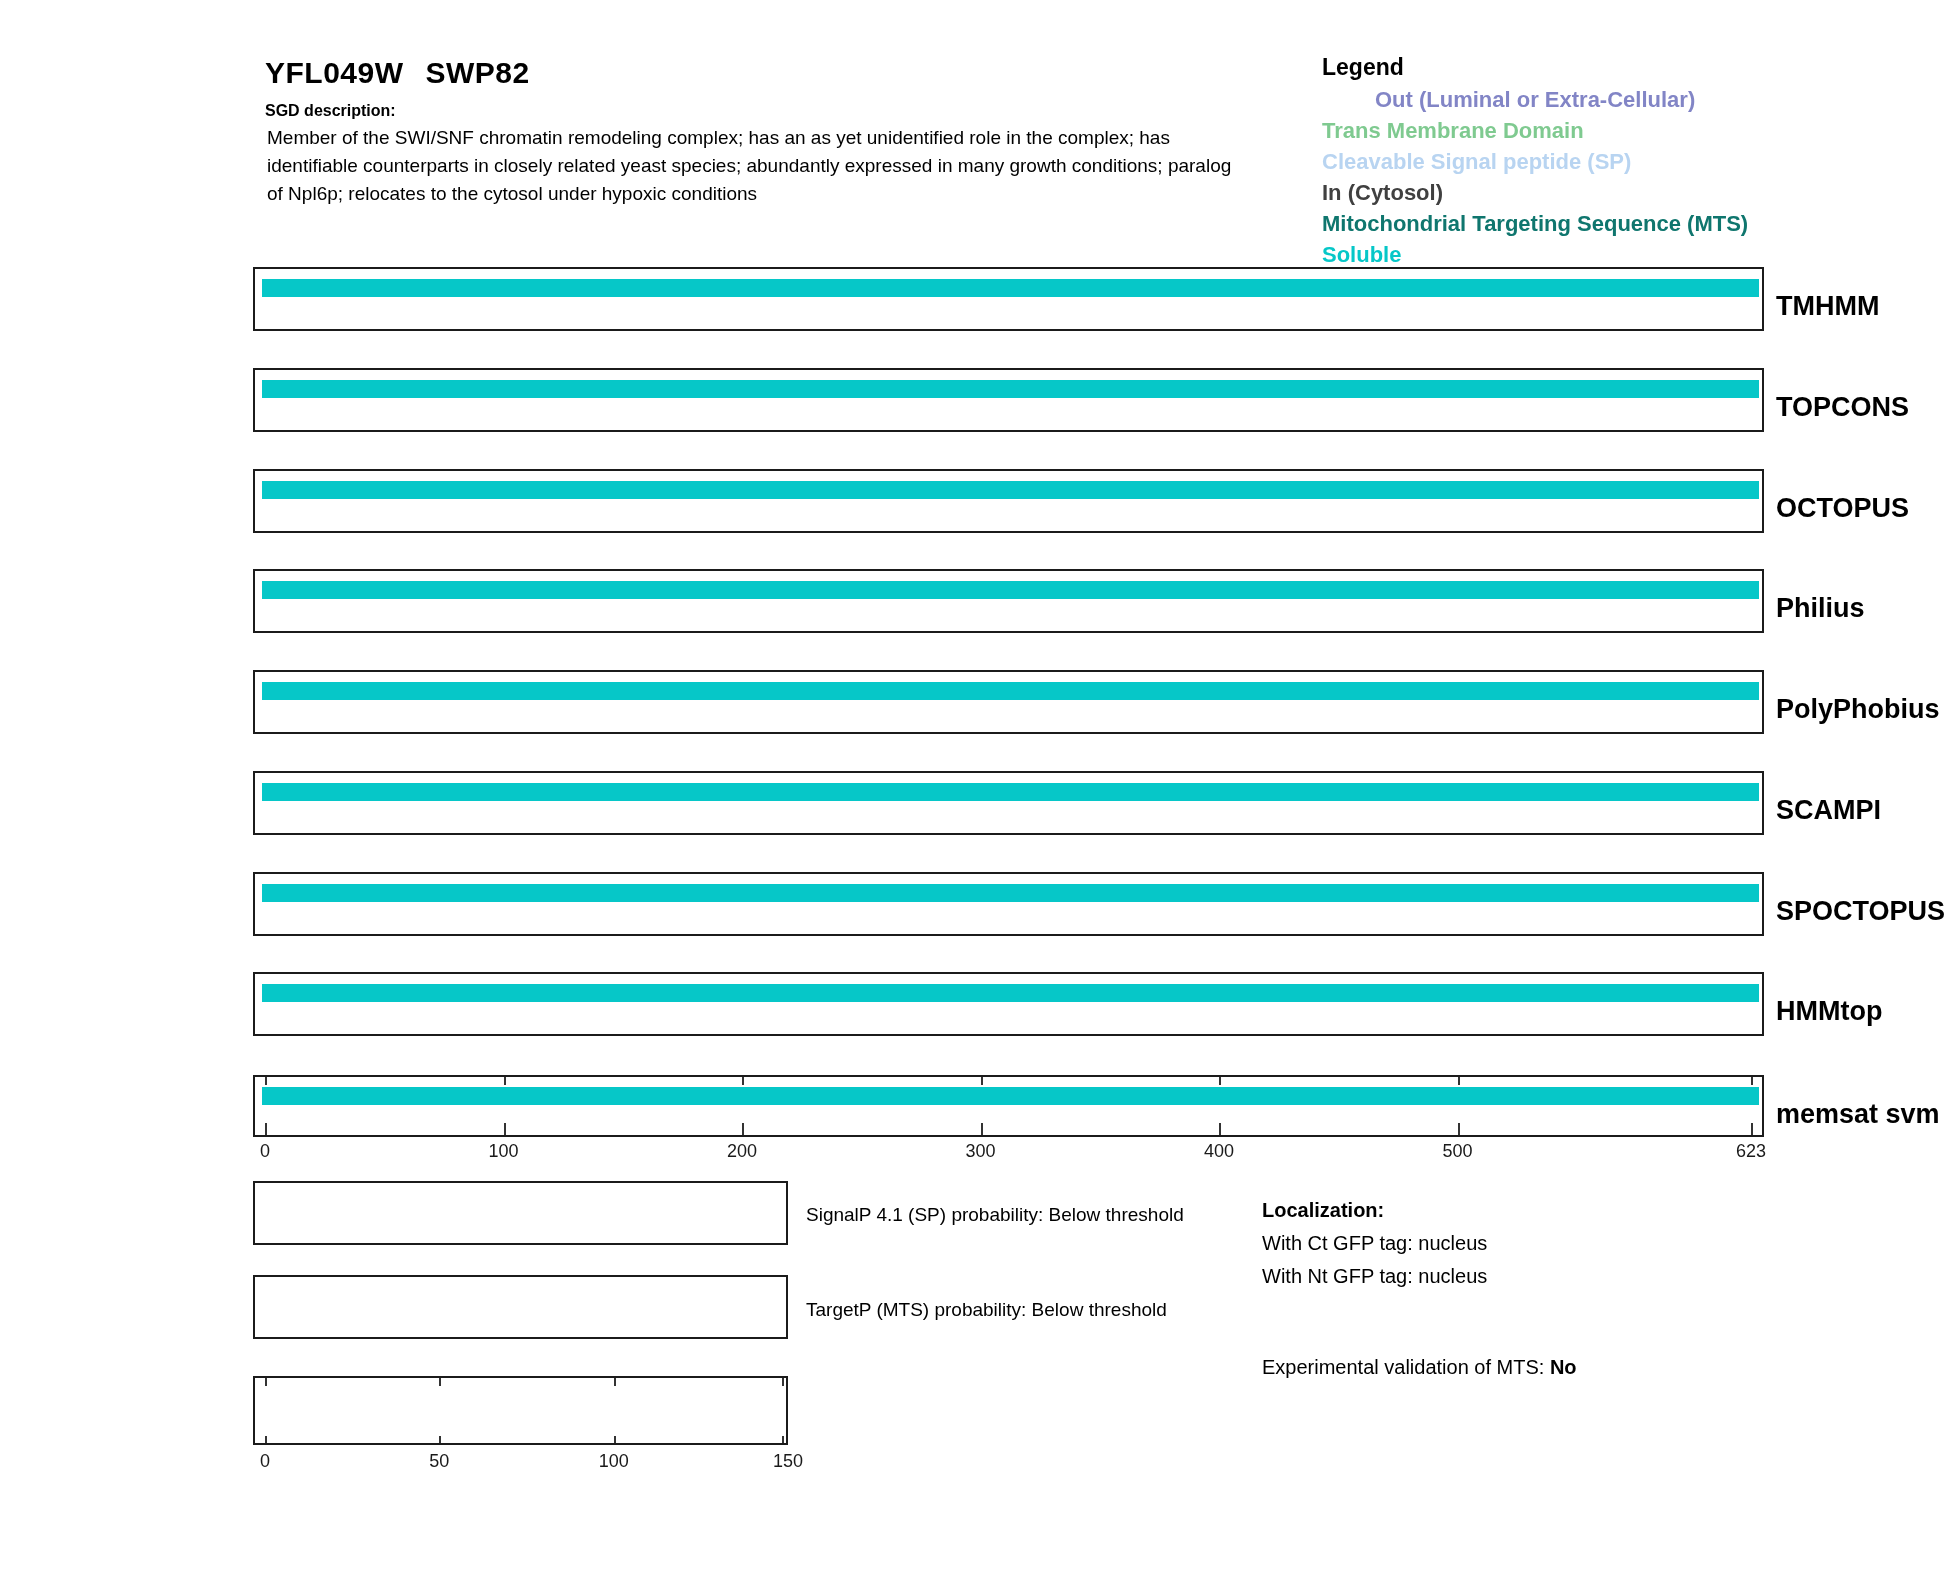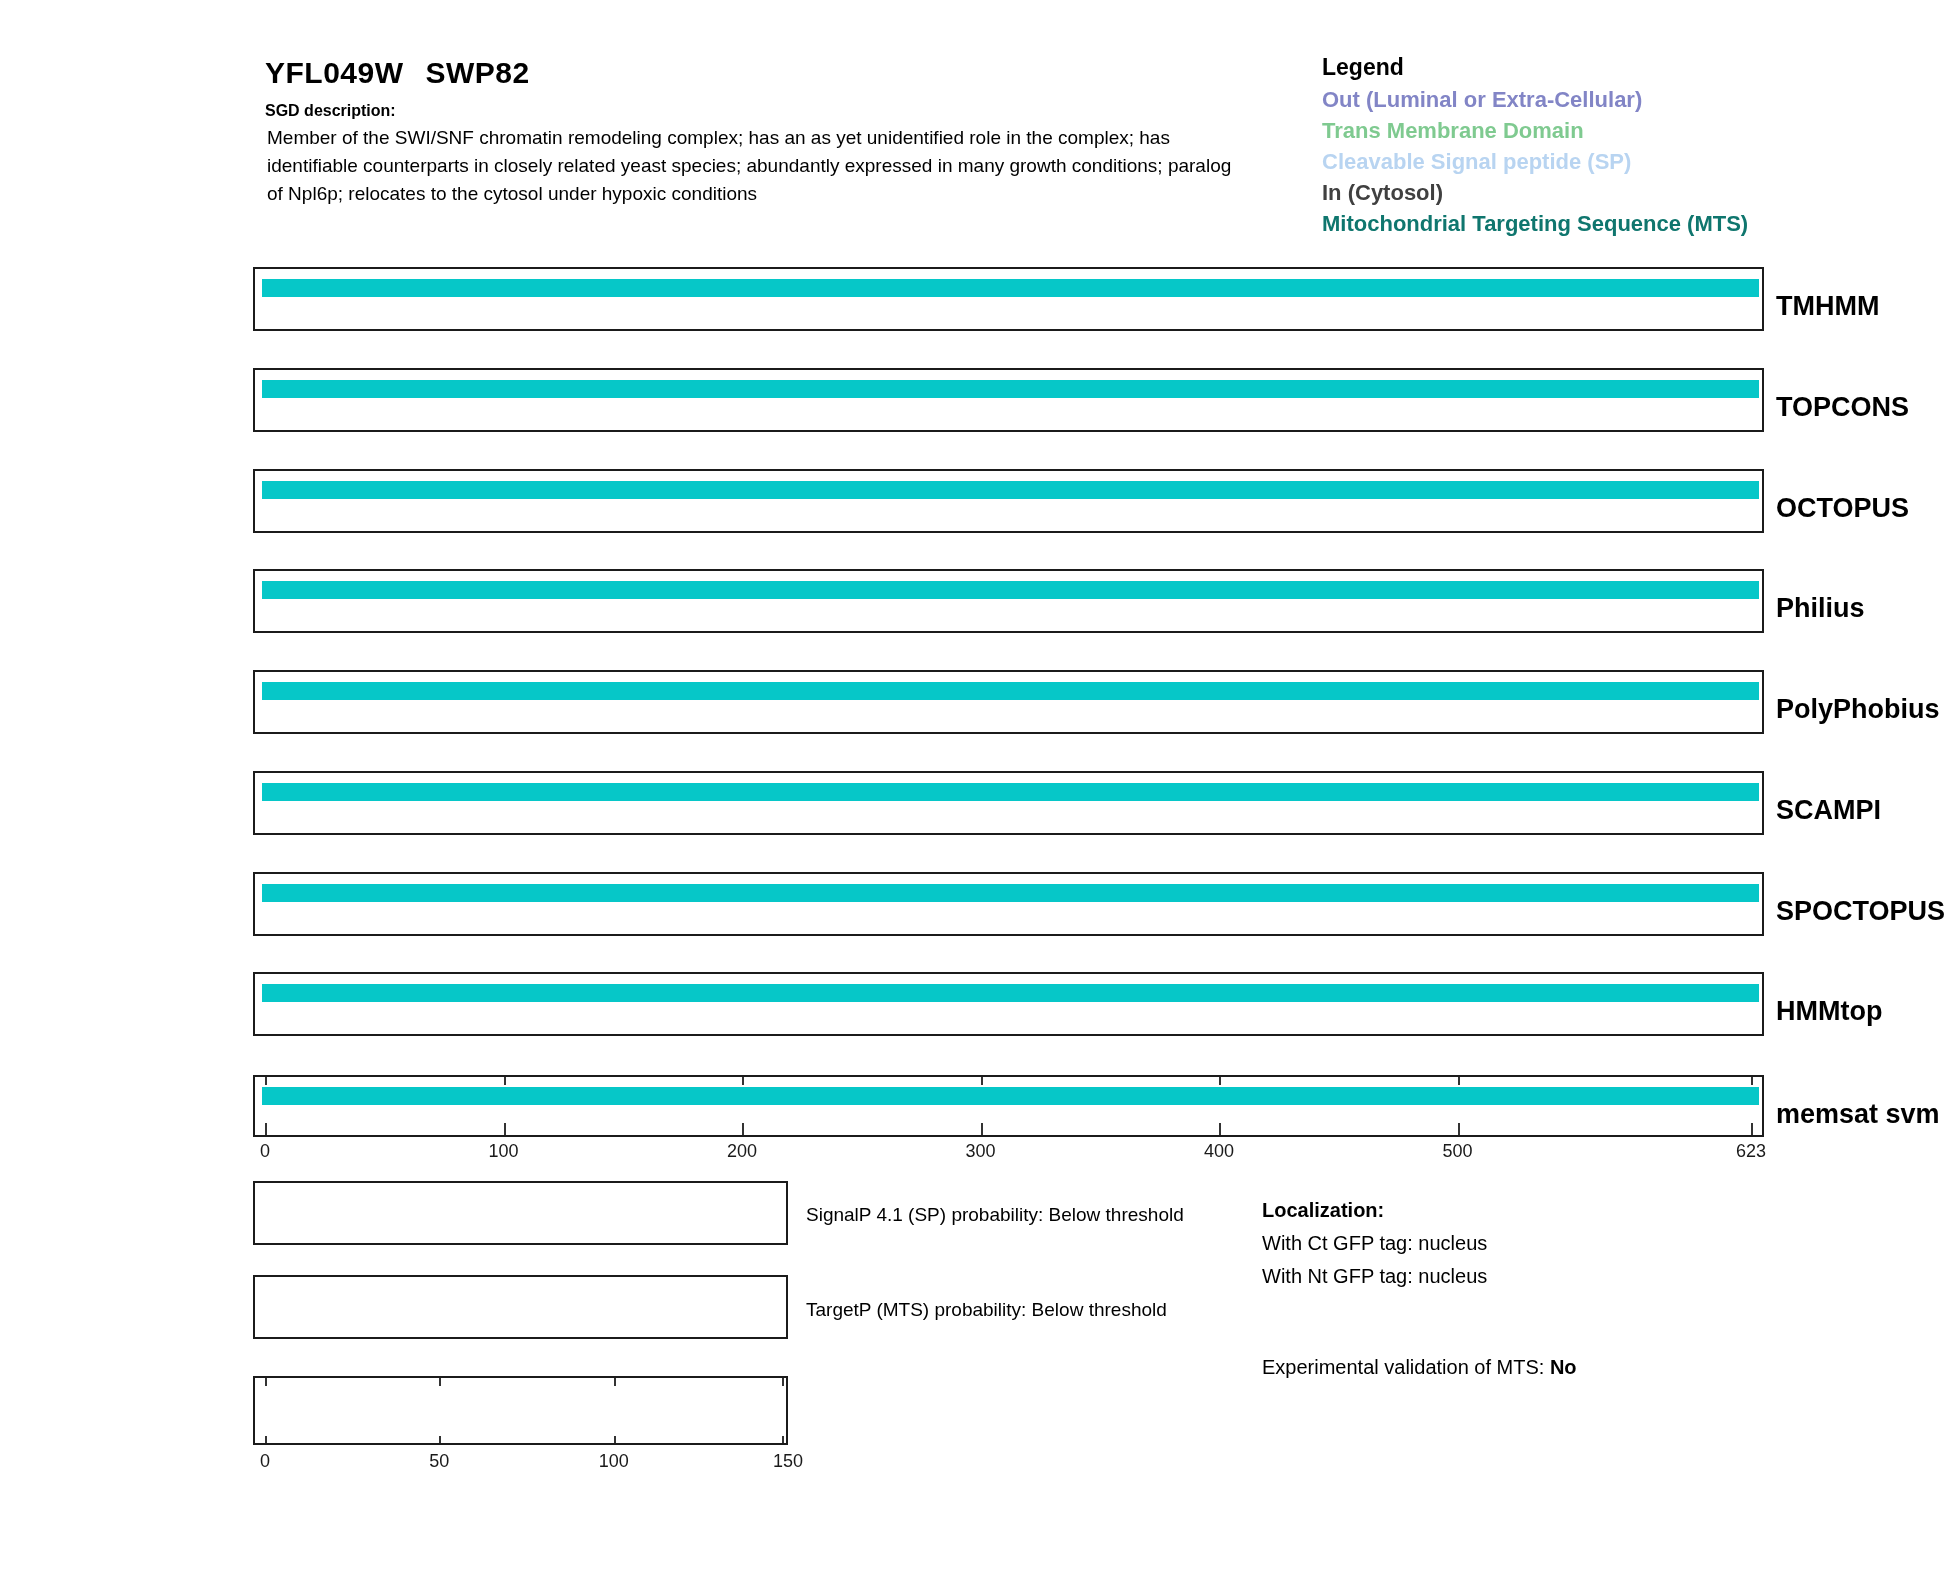--- a/index.html
+++ b/index.html
@@ -41,25 +41,26 @@
 <div id="canvas">
 
   <div class="page-title">
     <span>YFL049W</span><span class="gene-gap"></span><span>SWP82</span>
   </div>
   <div class="sgd-label">SGD description:</div>
   <div class="sgd-desc">Member of the SWI/SNF chromatin remodeling complex; has an as yet unidentified role in the complex; has identifiable counterparts in closely related yeast species; abundantly expressed in many growth conditions; paralog of Npl6p; relocates to the cytosol under hypoxic conditions</div>
 
   <div class="legend-title">Legend</div>
   <div id="legend-entries">
-      <div class="legend-entry" style="color: rgb(130, 133, 198);">Out (Luminal or Extra-Cellular)</div>
+      <div class="legend-entry" style="color: rgb(130, 133, 198); text-align: center;">Out (Luminal or Extra-Cellular)</div>
       <div class="legend-entry" style="color: rgb(127, 202, 144);">Trans Membrane Domain</div>
       <div class="legend-entry" style="color: rgb(184, 212, 241);">Cleavable Signal peptide (SP)</div>
       <div class="legend-entry" style="color: #404040;">In (Cytosol)</div>
       <div class="legend-entry" style="color: #0f766e;">Mitochondrial Targeting Sequence (MTS)</div>
+      <div class="legend-entry" style="color: rgb(6, 199, 200);">Soluble</div>
     </div>
 
   <div id="tracks">
       <div class="track-box" style="top: 219px; height: 60px;">
         <div class="track-bar" style="left: 7px; width: 1497px; background: rgb(6, 199, 200);"></div>
       </div>
       <div class="track-label" style="top: 243px;">TMHMM</div>
       <div class="track-box" style="top: 320px; height: 60px;">
         <div class="track-bar" style="left: 7px; width: 1497px; background: rgb(6, 199, 200);"></div>
       </div>

